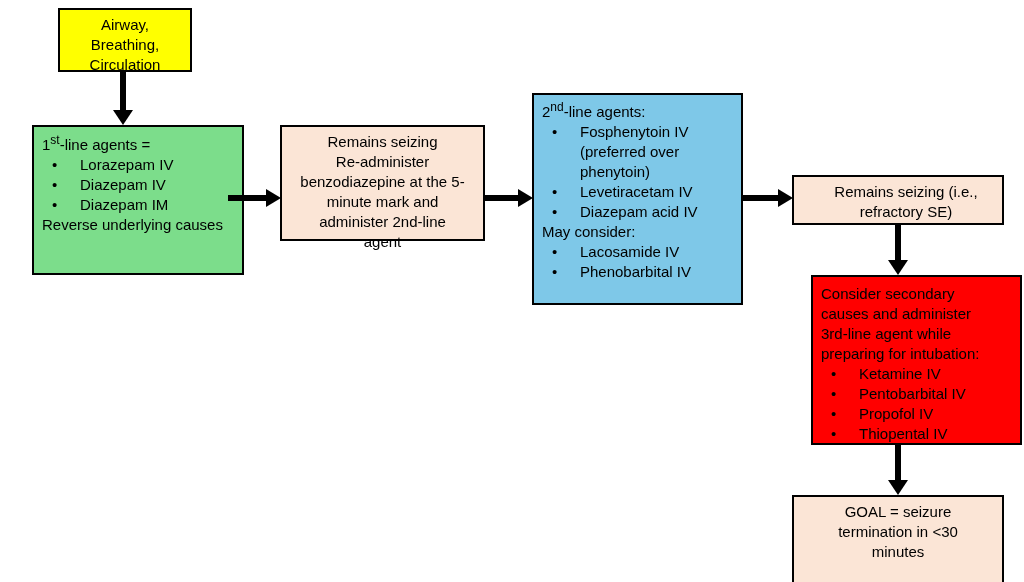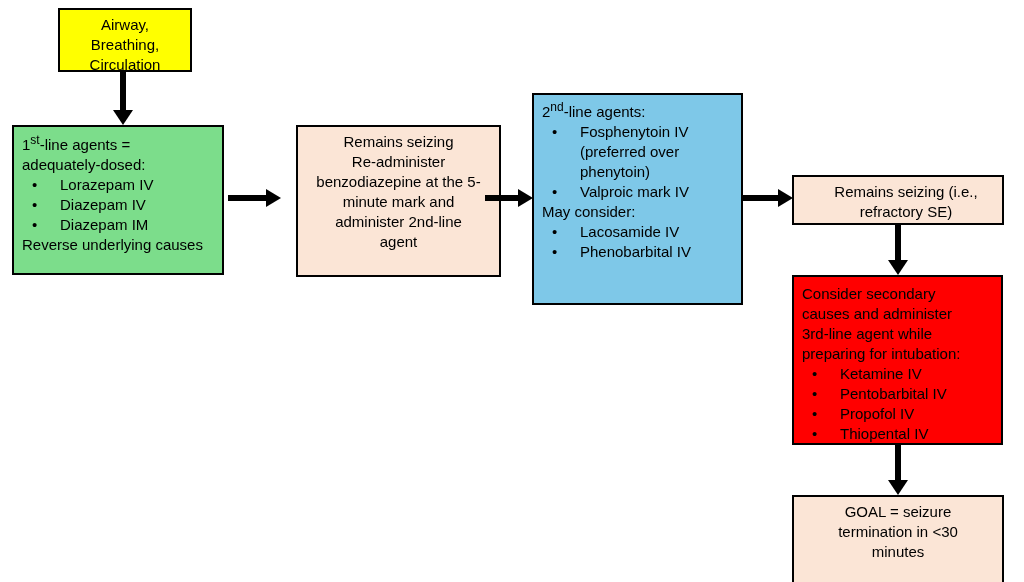--- a/index.html
+++ b/index.html
@@ -27,21 +27,21 @@
   .center {
     text-align: center;
     display: flex;
     flex-direction: column;
     justify-content: flex-start;
   }
   .box-yellow { background: #FFFF00; }
   .box-green  { background: #7CDD8B; }
   .box-peach  { background: #FBE5D6; }
   .box-blue   { background: #7EC8E8; }
-  .box-red    { background: #FF0000; }
+  .box-red    { background: #FF0000; margin-left: 19px; }
 
   sup.ord {
     font-size: 12px;
     line-height: 0;
   }
   ul.bullets {
     list-style: none;
     margin: 0;
     padding: 0;
   }
@@ -81,55 +81,55 @@
     <div>Airway,</div>
     <div>Breathing,</div>
     <div>Circulation</div>
   </div>
 
   <div>
     <div class="shaft-v" style="left:120px; top:72px; height:40px;"></div>
     <div class="head-down" style="left:113px; top:110px;"></div>
   </div>
 
-  <div class="box box-green" style="left:12px; top:125px; width:212px; height:150px; padding-top:8px;">
+  <div class="box box-green" style="left:32px; top:125px; width:212px; height:150px; padding-top:8px;">
     <div><span>1</span><sup class="ord">st</sup><span>-line agents =</span></div>
-    <div>adequately-dosed:</div>
     <ul class="bullets">
       <li>Lorazepam IV</li>
       <li>Diazepam IV</li>
       <li>Diazepam IM</li>
     </ul>
     <div class="gap-above">Reverse underlying causes</div>
   </div>
 
   <div>
     <div class="shaft-h" style="left:228px; top:195px; width:40px;"></div>
     <div class="head-right" style="left:266px; top:189px;"></div>
   </div>
 
-  <div class="box box-peach center" style="left:296px; top:125px; width:205px; height:152px;">
+  <div class="box box-peach center" style="left:280px; top:125px; width:205px; height:116px;">
     <div>Remains seizing</div>
     <div class="gap-above">Re-administer</div>
     <div>benzodiazepine at the 5-</div>
     <div>minute mark and</div>
     <div>administer 2nd-line</div>
     <div>agent</div>
   </div>
 
   <div>
     <div class="shaft-h" style="left:485px; top:195px; width:34px;"></div>
     <div class="head-right" style="left:518px; top:189px;"></div>
   </div>
 
   <div class="box box-blue" style="left:532px; top:93px; width:211px; height:212px; padding-top:7px;">
     <div><span>2</span><sup class="ord">nd</sup><span>-line agents:</span></div>
     <ul class="bullets">
       <li>Fosphenytoin IV (preferred over phenytoin)</li>
-      <li>Valproic mark IV</li>
+      <li>Levetiracetam IV</li>
+      <li>Diazepam acid IV</li>
     </ul>
     <div class="gap-above">May consider:</div>
     <ul class="bullets">
       <li>Lacosamide IV</li>
       <li>Phenobarbital IV</li>
     </ul>
   </div>
 
   <div>
     <div class="shaft-h" style="left:743px; top:195px; width:36px;"></div>

